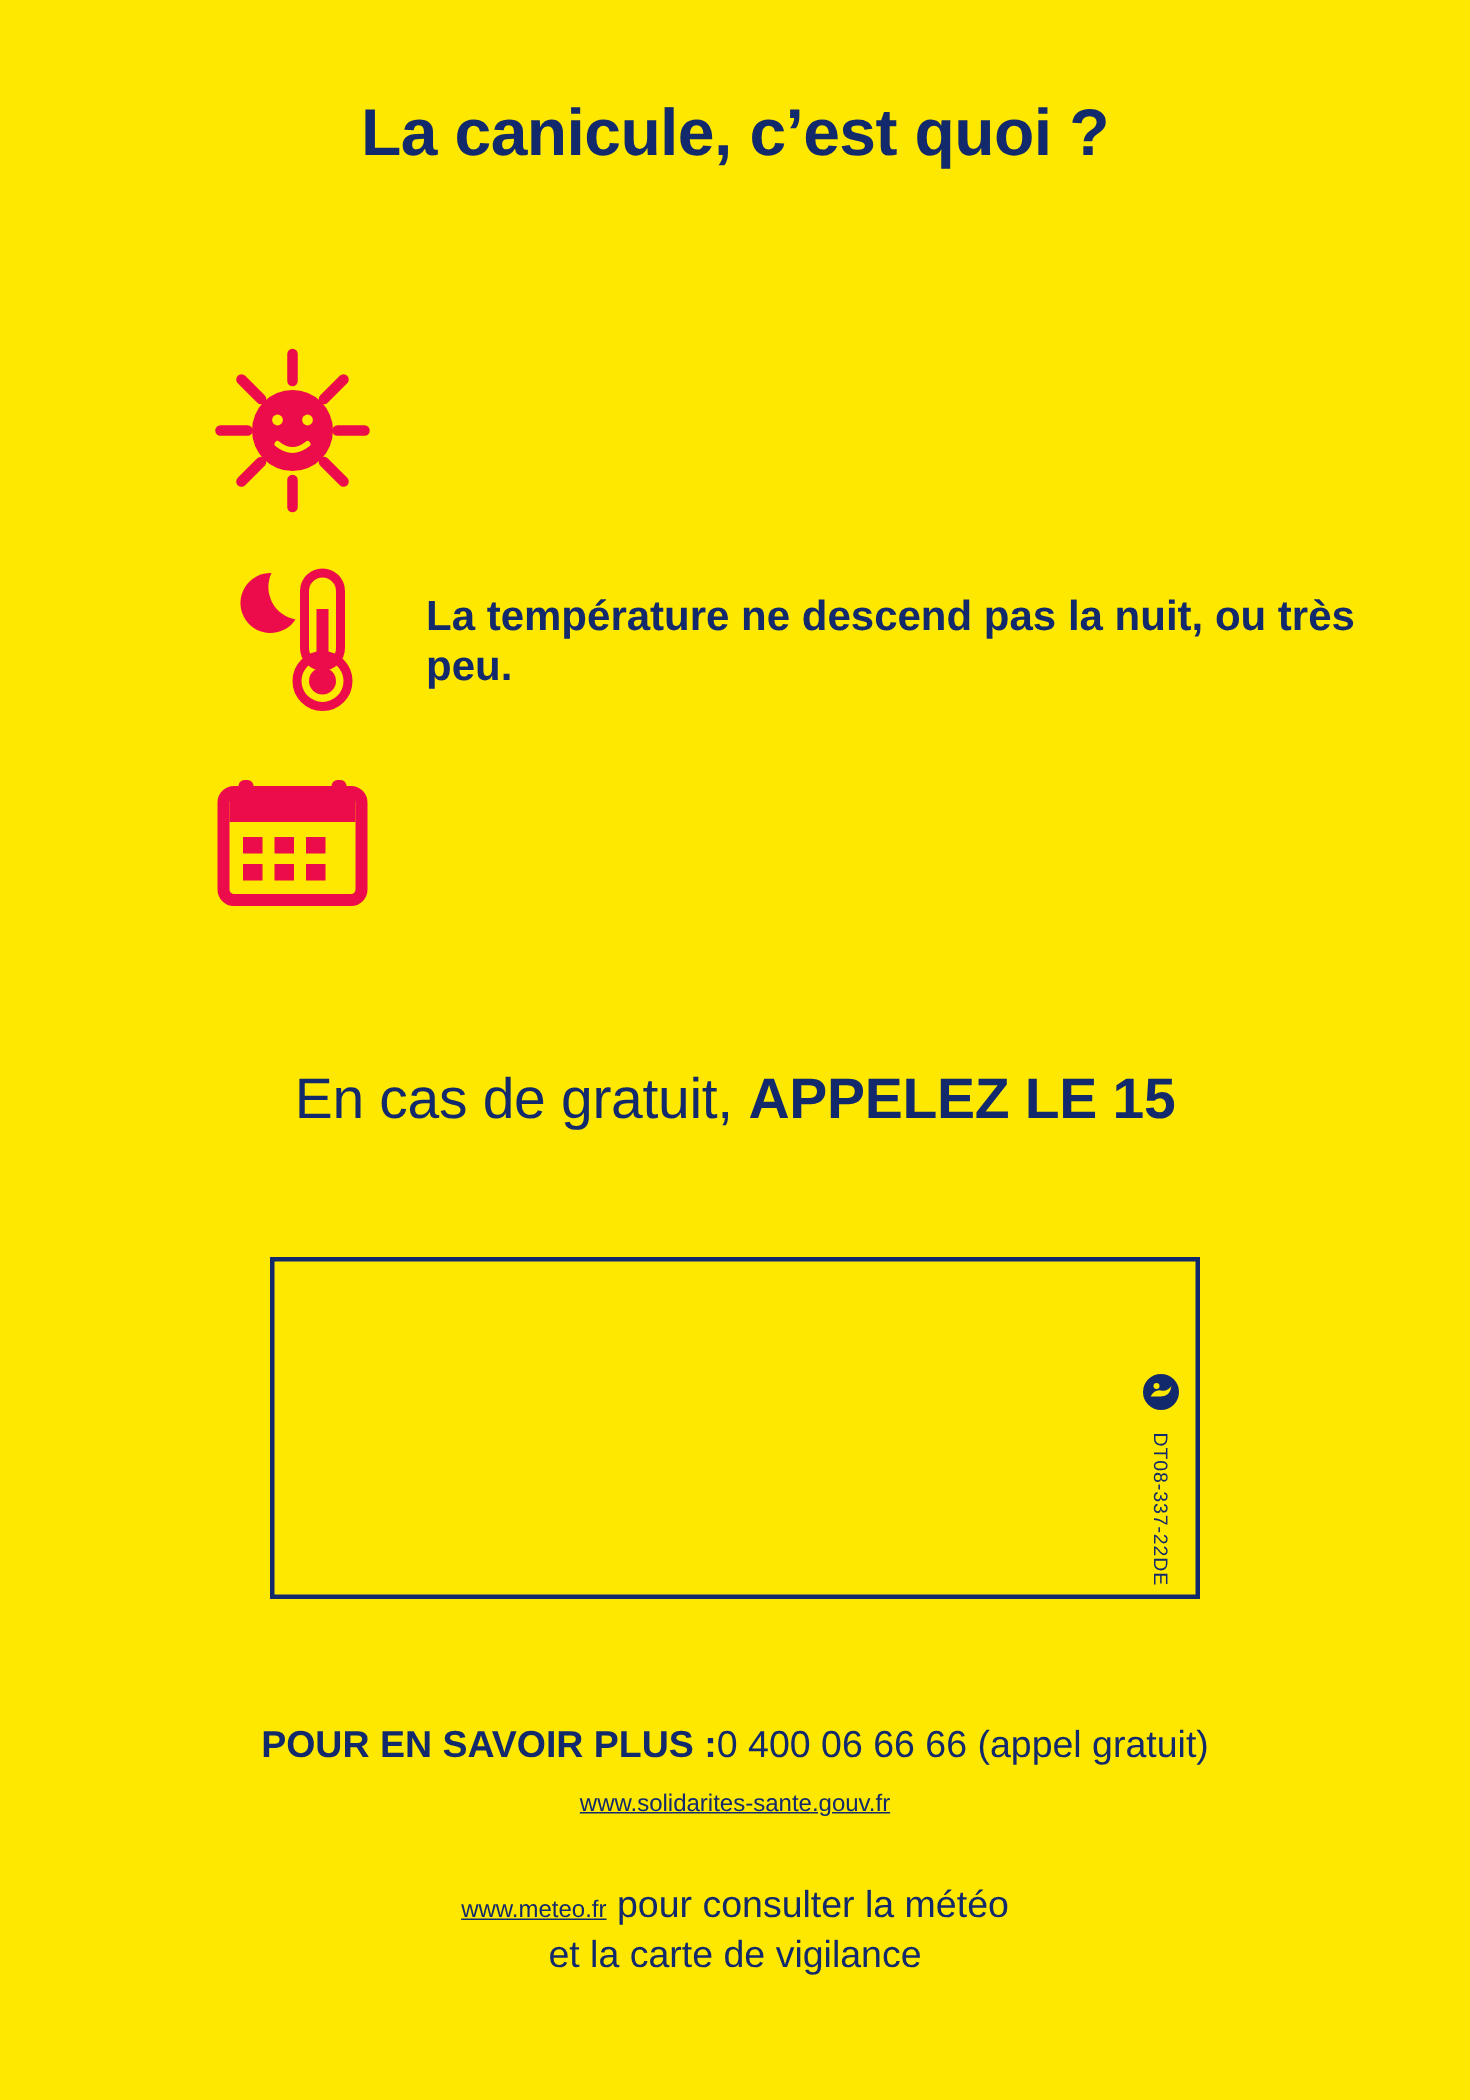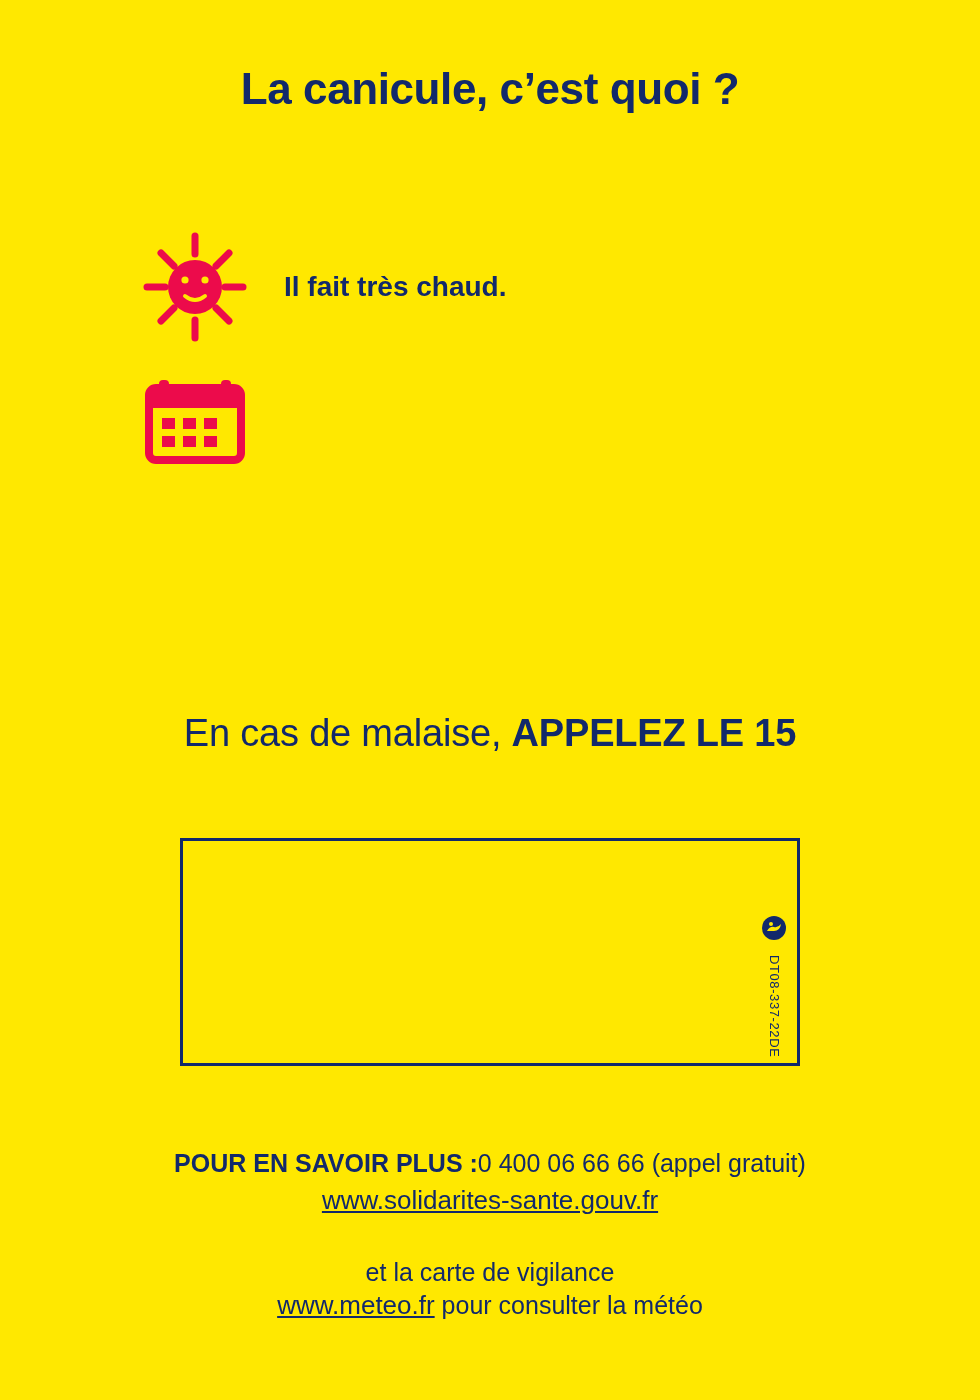--- a/index.html
+++ b/index.html
@@ -125,21 +125,21 @@
     text-align: center;
     color: #12296B;
   }
   .footer .line1 {
     font-size: 25px;
     line-height: 1.25;
   }
   .footer .line1 .bold { font-weight: bold; }
   .footer .url {
     display: inline-block;
-    font-size: 26px;
+    font-size: 16px;
     text-decoration: underline;
   }
   .footer .line2 {
     margin-top: 6px;
     font-size: 25px;
   }
   .footer .block2 {
     margin-top: 40px;
     font-size: 25px;
     line-height: 1.3;
@@ -166,23 +166,34 @@
             <line x1="81" y1="80" x2="94" y2="93"></line>
             <line x1="94" y1="25" x2="81" y2="38"></line>
             <line x1="39" y1="80" x2="26" y2="93"></line>
           </g>
           <circle cx="60" cy="59" r="27" fill="#EC0B4B"></circle>
           <circle cx="50" cy="52" r="3.6" fill="#FFE800"></circle>
           <circle cx="70" cy="52" r="3.6" fill="#FFE800"></circle>
           <path d="M50 68 Q60 76 70 68" stroke="#FFE800" stroke-width="4" fill="none" stroke-linecap="round"></path>
         </svg>
       </div>
-      <div class="txt">Il fait très chaud.</div>
-    </div>
-
+    </div>
+
+    <div class="row row-temp">
+      <div class="icon">
+        <svg width="120" height="118" viewBox="0 0 120 118" aria-hidden="true">
+          <path d="M46 14 a20 20 0 1 0 16 31 a22 22 0 0 1 -16 -31 z" fill="#EC0B4B"></path>
+          <rect x="68" y="14" width="24" height="62" rx="12" fill="none" stroke="#EC0B4B" stroke-width="6"></rect>
+          <circle cx="80" cy="86" r="17" fill="none" stroke="#EC0B4B" stroke-width="6"></circle>
+          <circle cx="80" cy="86" r="9" fill="#EC0B4B"></circle>
+          <rect x="76" y="38" width="8" height="44" fill="#EC0B4B"></rect>
+        </svg>
+      </div>
+      <div class="txt">La température ne descend pas la nuit, ou très peu.</div>
+    </div>
 
     <div class="row row-cal">
       <div class="icon">
         <svg width="120" height="104" viewBox="0 0 120 104" aria-hidden="true">
           <rect x="24" y="12" width="10" height="18" rx="4" fill="#EC0B4B"></rect>
           <rect x="86" y="12" width="10" height="18" rx="4" fill="#EC0B4B"></rect>
           <rect x="14" y="20" width="92" height="72" rx="7" fill="none" stroke="#EC0B4B" stroke-width="8"></rect>
           <rect x="18" y="24" width="84" height="16" fill="#EC0B4B"></rect>
           <g fill="#EC0B4B">
             <rect x="27" y="50" width="13" height="11"></rect>
@@ -192,21 +203,21 @@
             <rect x="48" y="68" width="13" height="11"></rect>
             <rect x="69" y="68" width="13" height="11"></rect>
           </g>
         </svg>
       </div>
     </div>
 
   </div>
 
   <div class="malaise">
-    <span class="light">En cas de malaise, </span><span class="bold">APPELEZ LE 15</span>
+    <span class="light">En cas de gratuit, </span><span class="bold">APPELEZ LE 15</span>
   </div>
 
   <div class="frame">
     <span></span>
   </div>
 
   <div class="side">
     <div class="side-logo">
       <svg width="26" height="26" viewBox="0 0 26 26" aria-hidden="true">
         <circle cx="13" cy="13" r="12" fill="#12296B"></circle>
@@ -218,20 +229,20 @@
   </div>
 
   <div class="footer">
     <div class="line1">
       <span class="bold">POUR EN SAVOIR PLUS :</span><span>0 400 06 66 66 (appel gratuit)</span>
     </div>
     <div class="line2">
       <a class="url" href="#" style="color:#12296B;">www.solidarites-sante.gouv.fr</a>
     </div>
     <div class="block2">
-      <div>et la carte de vigilance</div>
       <div>
         <a class="url" href="#" style="color:#12296B;">www.meteo.fr</a><span> pour consulter la météo</span>
       </div>
+      <div>et la carte de vigilance</div>
     </div>
   </div>
 
 </div>
 
 </body></html>

